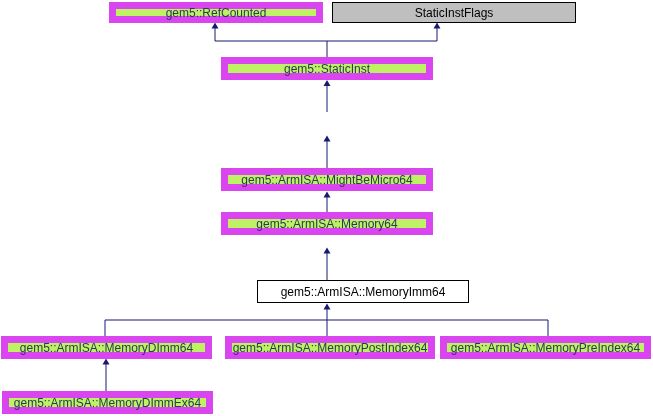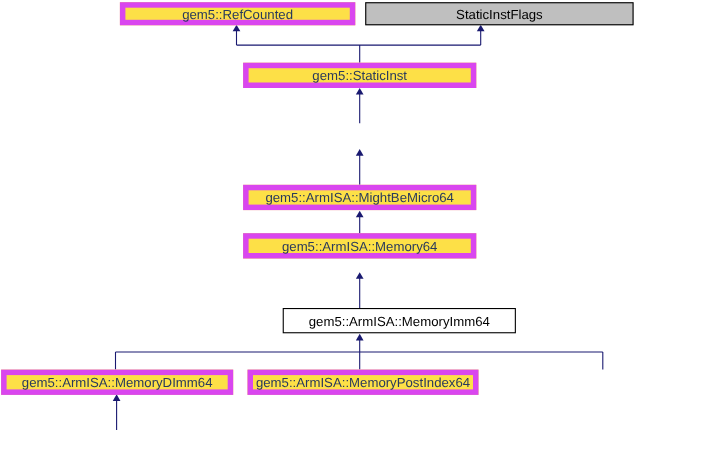--- a/index.html
+++ b/index.html
@@ -15,22 +15,22 @@
     position: absolute;
     box-sizing: border-box;
     text-align: center;
     font-size: 12px;
     white-space: nowrap;
     display: flex;
     align-items: center;
     justify-content: center;
   }
   .node.documented {
-    background: #fde047;
-    border: 5px solid #d946ef;
+    background: #bef264;
+    border: 7px solid #d946ef;
     color: #2a3a5c;
   }
   .node.current {
     background: #ffffff;
     border: 1px solid #000000;
     color: #000000;
     margin-left: 36px;
   }
   .node.undocumented {
     background: #bfbfbf;
@@ -88,15 +88,17 @@
   <div class="node documented" style="left:221px; top:168px; width:212px; height:23px">gem5::ArmISA::MightBeMicro64</div>
 
   <div class="node documented" style="left:221px; top:212px; width:212px; height:23px">gem5::ArmISA::Memory64</div>
 
   <div class="node current" style="left:221px; top:280px; width:212px; height:23px">gem5::ArmISA::MemoryImm64</div>
 
   <div class="node documented" style="left:1px; top:336px; width:211px; height:23px">gem5::ArmISA::MemoryDImm64</div>
 
   <div class="node documented" style="left:225px; top:336px; width:210px; height:23px">gem5::ArmISA::MemoryPostIndex64</div>
 
+  <div class="node documented" style="left:440px; top:336px; width:211px; height:23px">gem5::ArmISA::MemoryPreIndex64</div>
 
+  <div class="node documented" style="left:2px; top:391px; width:211px; height:23px">gem5::ArmISA::MemoryDImmEx64</div>
 
 </div>
 
 </body></html>

